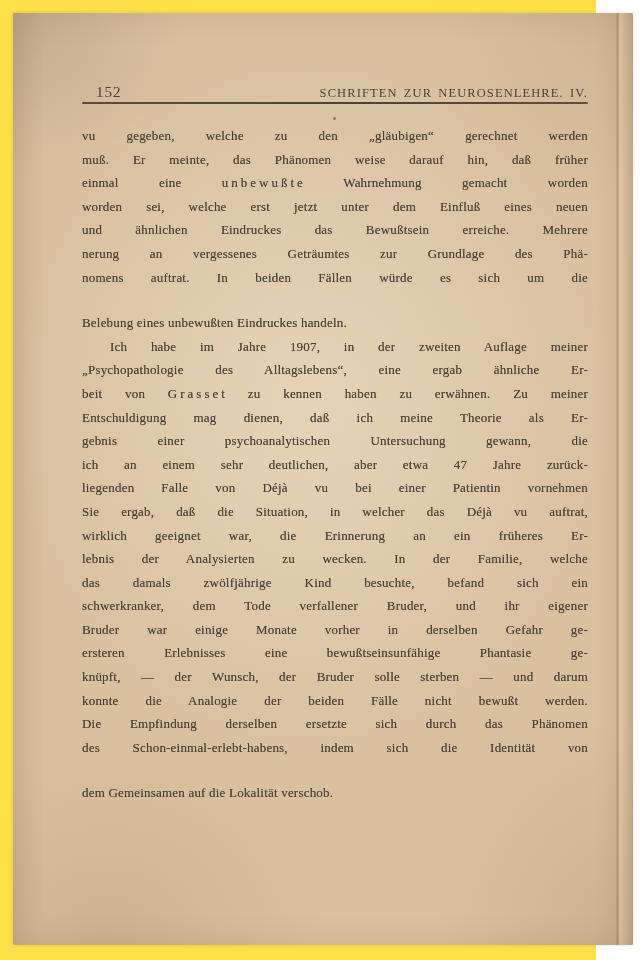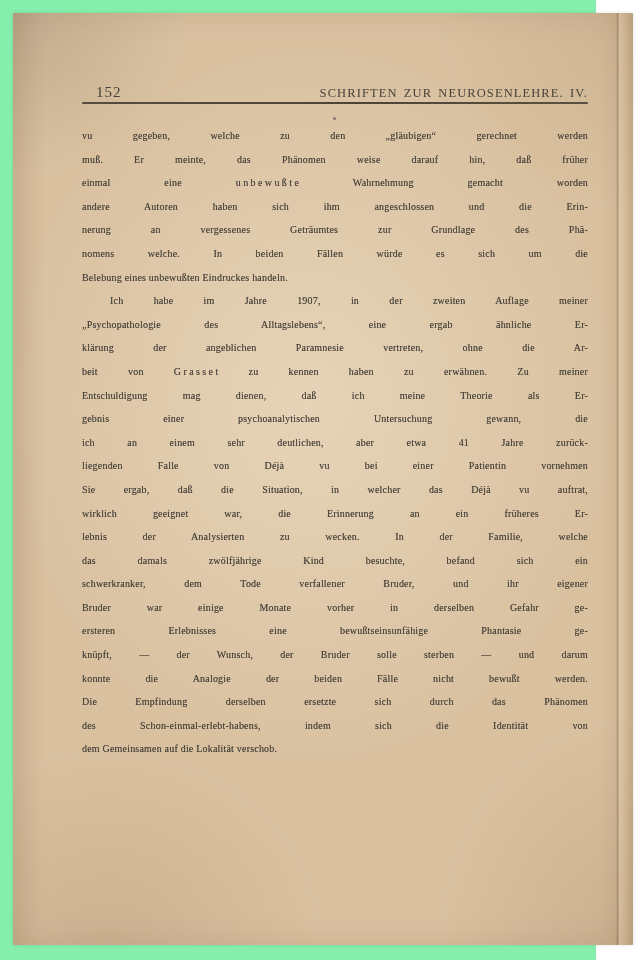--- a/index.html
+++ b/index.html
@@ -8,21 +8,21 @@
     width: 644px;
     height: 960px;
     background: #ffffff;
     overflow: hidden;
     font-family: "Liberation Serif", "DejaVu Serif", serif;
   }
   .stage {
     position: relative;
     width: 596px;
     height: 960px;
-    background: #86efac;
+    background: #fde047;
   }
   .paper {
     position: absolute;
     left: 13px;
     top: 13px;
     width: 620px;
     height: 932px;
     background:
       radial-gradient(ellipse 70% 55% at 48% 42%, rgba(255,246,228,0.35), rgba(255,246,228,0) 70%),
       radial-gradient(ellipse 40% 25% at 0% 0%, rgba(110,95,80,0.22), rgba(110,95,80,0) 70%),
@@ -98,35 +98,36 @@
     background: #6a6055;
     opacity: 0.75;
     box-shadow: -244px 246px 1px -1px rgba(106,96,85,0.5);
   }
   .textblock {
     position: absolute;
     left: 69px;
     top: 111px;
     width: 506px;
     color: #45403a;
-    font-size: 10px;
+    font-size: 13px;
     letter-spacing: 0.2px;
     text-shadow: 0 0 0.5px rgba(70,58,45,0.55);
   }
   .line {
     height: 23.6px;
     line-height: 23.6px;
     text-align: justify;
     text-align-last: justify;
     text-justify: inter-word;
     white-space: normal;
     overflow: visible;
   }
   .line.para-last {
     text-align-last: left;
+    margin-top: 22px;
   }
   .line.indent {
     text-indent: 28px;
   }
 </style>
 </head>
 <body>
 
 <div class="stage">
   <div class="paper">
@@ -138,34 +139,34 @@
 
     <div class="rule"></div>
     <div class="speck"></div>
 
     <div class="textblock">
 
       <div class="para">
         <div class="line">vu gegeben, welche zu den „gläubigen“ gerechnet werden</div>
         <div class="line">muß. Er meinte, das Phänomen weise darauf hin, daß früher</div>
         <div class="line">einmal eine u n b e w u ß t e Wahrnehmung gemacht worden</div>
-        <div class="line">andere Autoren haben sich ihm angeschlossen und die Erin-</div>
+        <div class="line">worden sei, welche erst jetzt unter dem Einfluß eines neuen</div>
+        <div class="line">und ähnlichen Eindruckes das Bewußtsein erreiche. Mehrere</div>
         <div class="line">nerung an vergessenes Geträumtes zur Grundlage des Phä-</div>
-        <div class="line">nomens welche. In beiden Fällen würde es sich um die</div>
+        <div class="line">nomens auftrat. In beiden Fällen würde es sich um die</div>
         <div class="line para-last">Belebung eines unbewußten Eindruckes handeln.</div>
       </div>
 
       <div class="para">
         <div class="line indent">Ich habe im Jahre 1907, in der zweiten Auflage meiner</div>
         <div class="line">„Psychopathologie des Alltagslebens“, eine ergab ähnliche Er-</div>
-        <div class="line">klärung der angeblichen Paramnesie vertreten, ohne die Ar-</div>
         <div class="line">beit von G r a s s e t zu kennen haben zu erwähnen. Zu meiner</div>
         <div class="line">Entschuldigung mag dienen, daß ich meine Theorie als Er-</div>
         <div class="line">gebnis einer psychoanalytischen Untersuchung gewann, die</div>
-        <div class="line">ich an einem sehr deutlichen, aber etwa 41 Jahre zurück-</div>
+        <div class="line">ich an einem sehr deutlichen, aber etwa 47 Jahre zurück-</div>
         <div class="line">liegenden Falle von Déjà vu bei einer Patientin vornehmen</div>
         <div class="line">Sie ergab, daß die Situation, in welcher das Déjà vu auftrat,</div>
         <div class="line">wirklich geeignet war, die Erinnerung an ein früheres Er-</div>
         <div class="line">lebnis der Analysierten zu wecken. In der Familie, welche</div>
         <div class="line">das damals zwölfjährige Kind besuchte, befand sich ein</div>
         <div class="line">schwerkranker, dem Tode verfallener Bruder, und ihr eigener</div>
         <div class="line">Bruder war einige Monate vorher in derselben Gefahr ge-</div>
         <div class="line">ersteren Erlebnisses eine bewußtseinsunfähige Phantasie ge-</div>
         <div class="line">knüpft, — der Wunsch, der Bruder solle sterben — und darum</div>
         <div class="line">konnte die Analogie der beiden Fälle nicht bewußt werden.</div>

